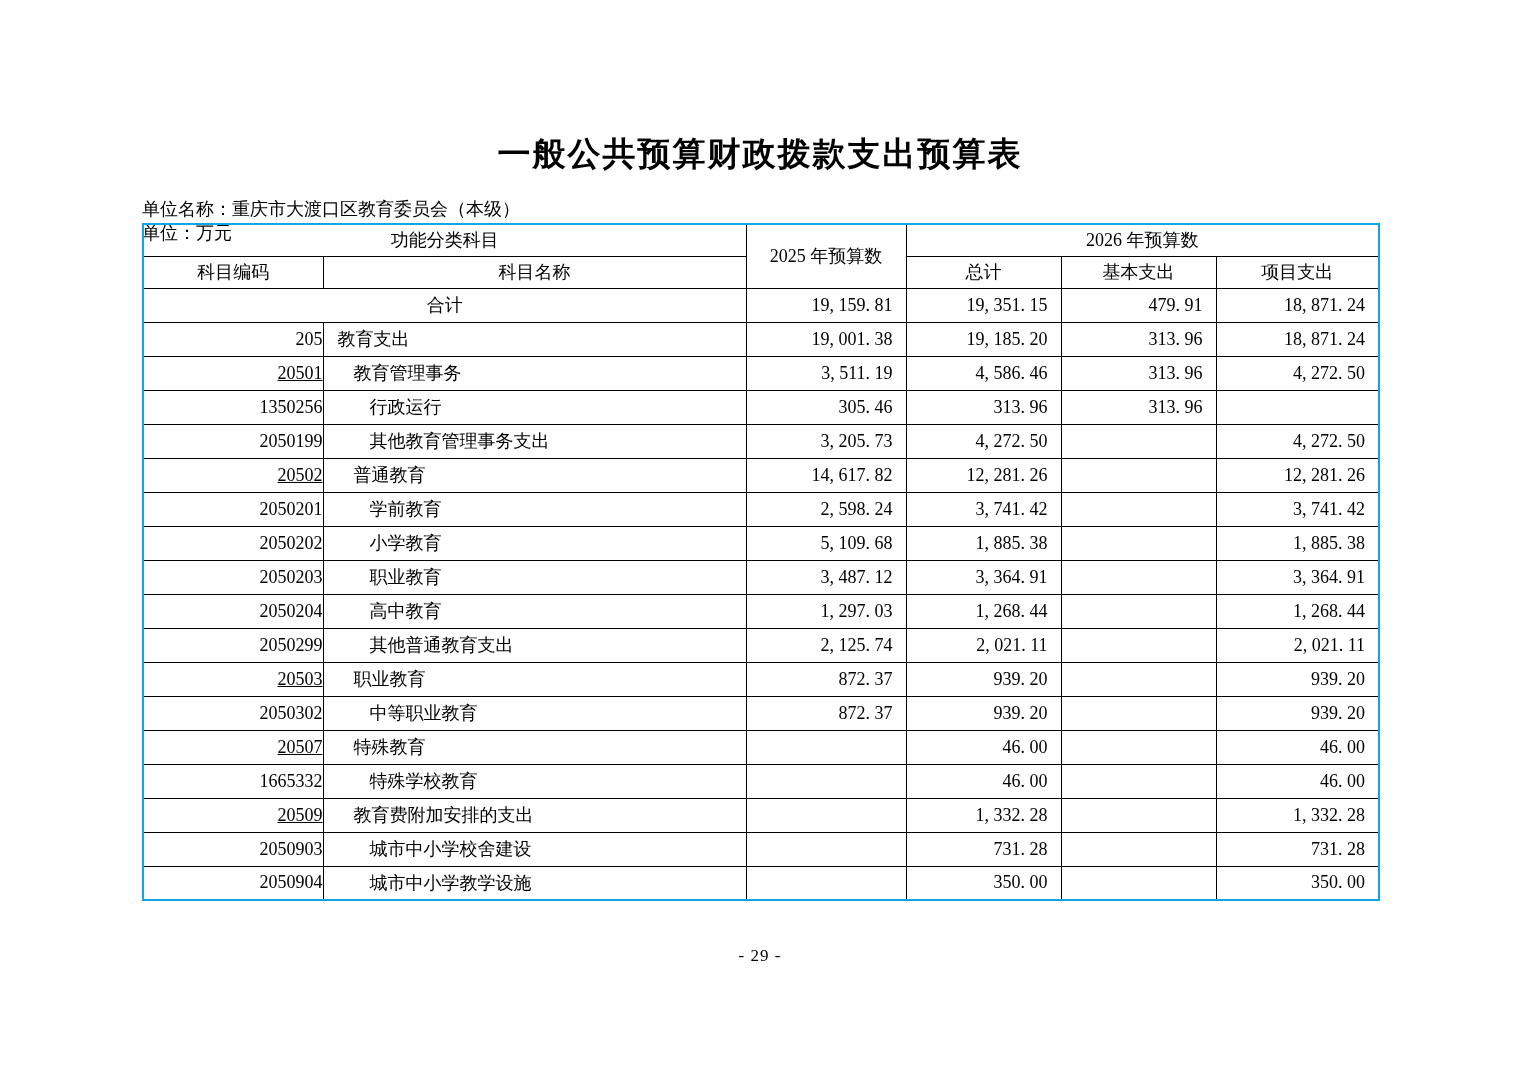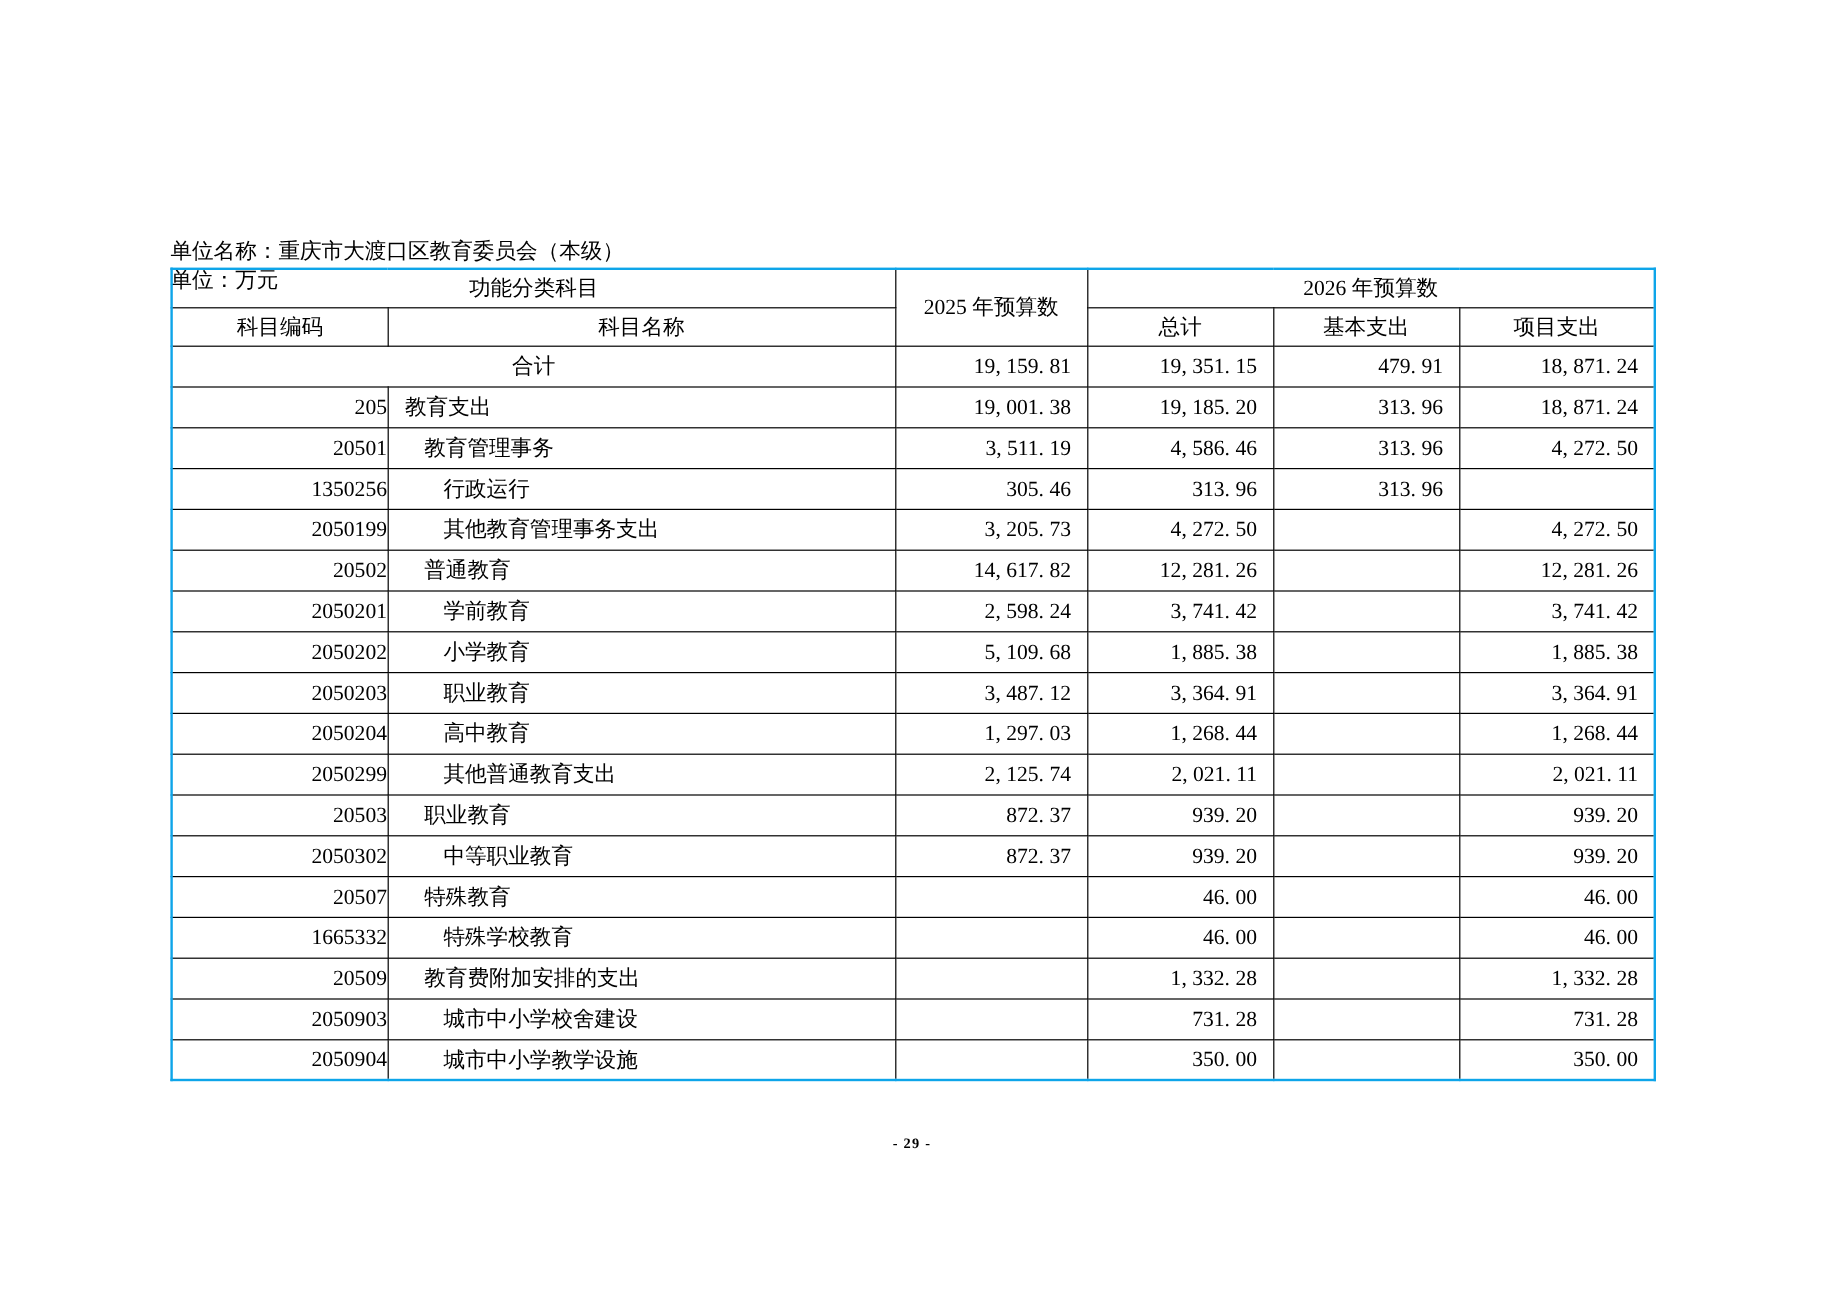--- a/index.html
+++ b/index.html
@@ -30,37 +30,38 @@
   }
   table.budget th, table.budget td {
     border:1px solid #000;
     border-top-width:1.5px; border-bottom-width:1.5px;
     overflow:hidden; white-space:nowrap;
     font-weight:normal; vertical-align:middle;
   }
   table.budget thead th { height:32px; text-align:center; }
   table.budget tbody td { height:34px; }
   .cell-code { text-align:right; padding-left:8px; }
-  .cell-code.lvl1 { padding-left:28px; }
+  .cell-code.lvl1 { padding-left:28px;text-decoration:underline; }
   .cell-code.lvl2 { padding-left:46px; }
   .cell-name { text-align:left; padding-left:14px;margin-left:28px; }
   .cell-name.lvl1 { padding-left:30px; }
   .cell-name.lvl2 { padding-left:46px; }
   .cell-name.merged-total { text-align:center; padding-left:0; }
   .cell-num { text-align:right; padding-right:13px; }
   .footer-page-number {
     position:absolute; top:946px; left:0; width:100%;
-    text-align:center; font-size:12px; letter-spacing:1px;font-weight:bold;
+    text-align:center; font-size:17px; letter-spacing:1px;
   }
 </style>
 </head>
 <body>
 
 <div class="page">
 
+  <div class="doc-title">一般公共预算财政拨款支出预算表</div>
 
   <div class="meta-row">
     <span>单位名称：重庆市大渡口区教育委员会（本级）</span>
     <span>单位：万元</span>
   </div>
 
   <table class="budget">
     <colgroup>
       <col style="width:180px">
       <col style="width:423px">

